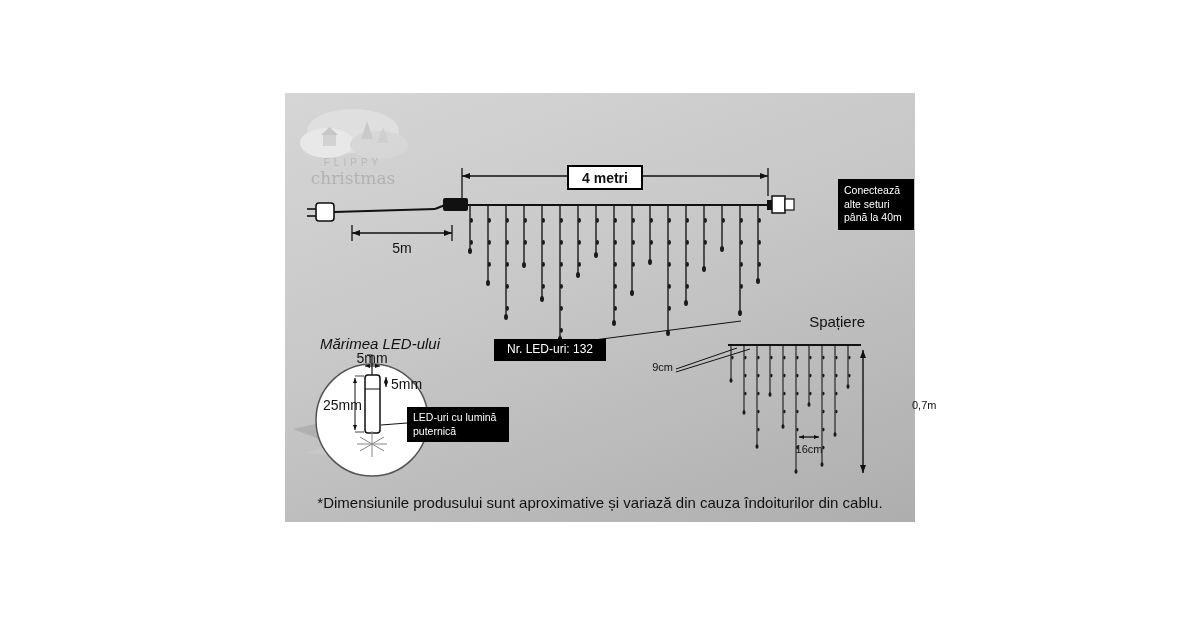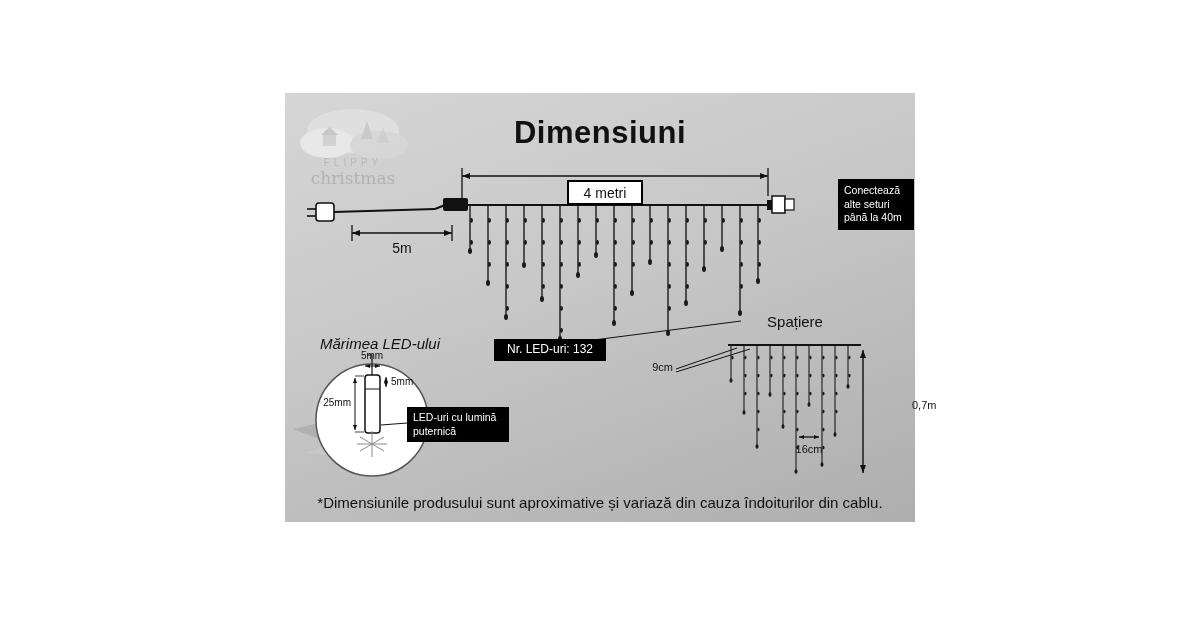--- a/index.html
+++ b/index.html
@@ -16,25 +16,25 @@
     left:0;top:22px;width:100%;text-align:center;
     font-size:31px;font-weight:bold;letter-spacing:.5px;
   }
   .logo-box{left:8px;top:2px;width:120px;height:104px;opacity:.85;}
   .logo-brand{left:0;top:62px;width:120px;text-align:center;font-size:10px;
     letter-spacing:4px;color:#b5b5b5;font-weight:normal;}
   .logo-script{left:0;top:73px;width:120px;text-align:center;font-size:17px;
     color:#adadad;font-family:"DejaVu Serif",serif;}
   .dim-box{
     border:2px solid #000;background:#fff;display:flex;align-items:center;
-    justify-content:center;font-weight:normal;font-size:14px;margin-top:15px;
+    justify-content:center;font-weight:bold;font-size:14px;
   }
   .black-box{background:#000;color:#fff;line-height:1.3;}
   .lbl{font-size:11px;}
-  .lbl-sm{font-size:10px;}
+  .lbl-sm{font-size:14px;}
   .section-title{font-size:15px;}
   .footer{left:0;top:401px;width:100%;text-align:center;font-size:15px;}
   svg{display:block;}
 </style>
 </head>
 <body>
 
 <div class="abs panel">
 
   <div class="abs logo-box">
@@ -44,21 +44,20 @@
       <ellipse cx="86" cy="50" rx="29" ry="14" fill="#d8d8d8"></ellipse>
       <polygon points="74,26 80,44 68,44" fill="#c9c9c9"></polygon>
       <polygon points="90,32 96,48 84,48" fill="#cfcfcf"></polygon>
       <rect x="30" y="40" width="13" height="11" fill="#d2d2d2"></rect>
       <polygon points="28,40 36.5,32 45,40" fill="#c5c5c5"></polygon>
     </svg>
     <div class="abs logo-brand">FLIPPY</div>
     <div class="abs logo-script">christmas</div>
   </div>
 
-  <div class="abs title">Dimensiuni</div>
 
   <svg id="diagram" class="abs" style="left:0;top:0;" width="630" height="429" viewBox="0 0 630 429">
     <defs>
       <marker id="arr" markerWidth="9" markerHeight="8" refX="8" refY="3" orient="auto-start-reverse" markerUnits="userSpaceOnUse">
         <path d="M0,0 L8,3 L0,6 Z" fill="#111"></path>
       </marker>
       <marker id="arrs" markerWidth="6" markerHeight="5" refX="5" refY="2" orient="auto-start-reverse" markerUnits="userSpaceOnUse">
         <path d="M0,0 L5,2 L0,4 Z" fill="#111"></path>
       </marker>
     </defs>
@@ -282,21 +281,21 @@
   </svg>
 
   <div class="abs dim-box" style="left:282px;top:72px;width:72px;height:21px;">4 metri</div>
 
   <div class="abs" style="left:87px;top:147px;width:60px;text-align:center;font-size:14px;">5m</div>
 
   <div class="abs black-box" style="left:513px;top:86px;width:64px;padding:5px 6px;font-size:10.5px;margin-left:40px;">Conectează alte seturi până la 40m</div>
 
   <div class="abs black-box" style="left:209px;top:246px;padding:3px 13px;font-size:12px;white-space:nowrap;">Nr. LED-uri: 132</div>
 
-  <div class="abs section-title" style="left:440px;top:220px;width:140px;text-align:center;">Spațiere</div>
+  <div class="abs section-title" style="left:440px;top:220px;width:140px;text-align:right;">Spațiere</div>
 
   <div class="abs lbl" style="left:354px;top:268px;width:34px;text-align:right;">9cm</div>
 
   <div class="abs lbl" style="left:585px;top:306px;margin-left:42px;">0,7m</div>
 
   <div class="abs lbl" style="left:506px;top:350px;width:36px;text-align:center;">16cm</div>
 
   <div class="abs section-title" style="left:15px;top:242px;width:160px;text-align:center;font-style:italic;">Mărimea LED-ului</div>
 
   <div class="abs lbl-sm" style="left:70px;top:257px;width:34px;text-align:center;">5mm</div>

